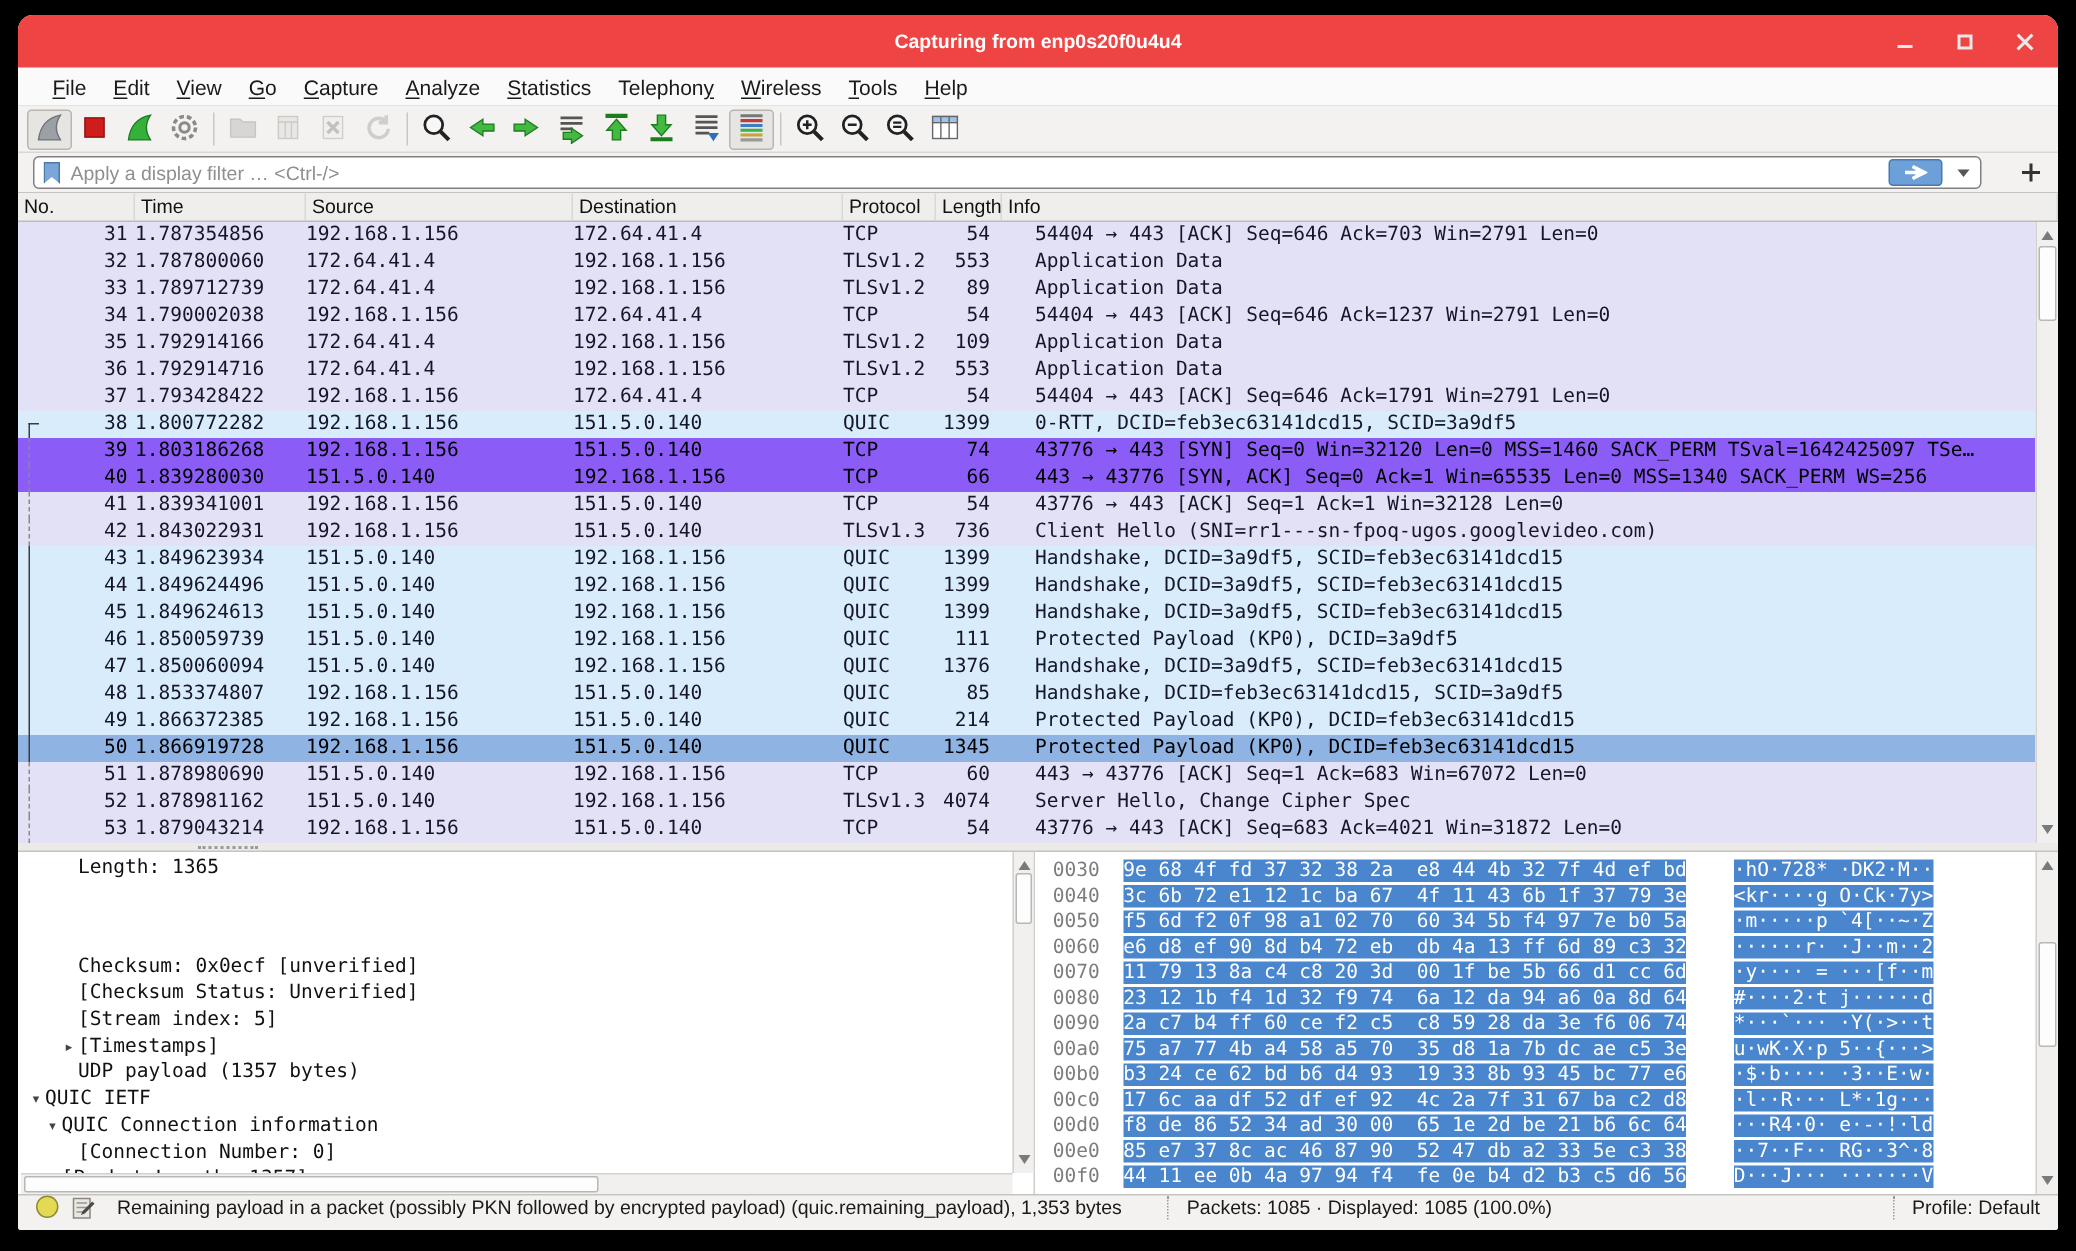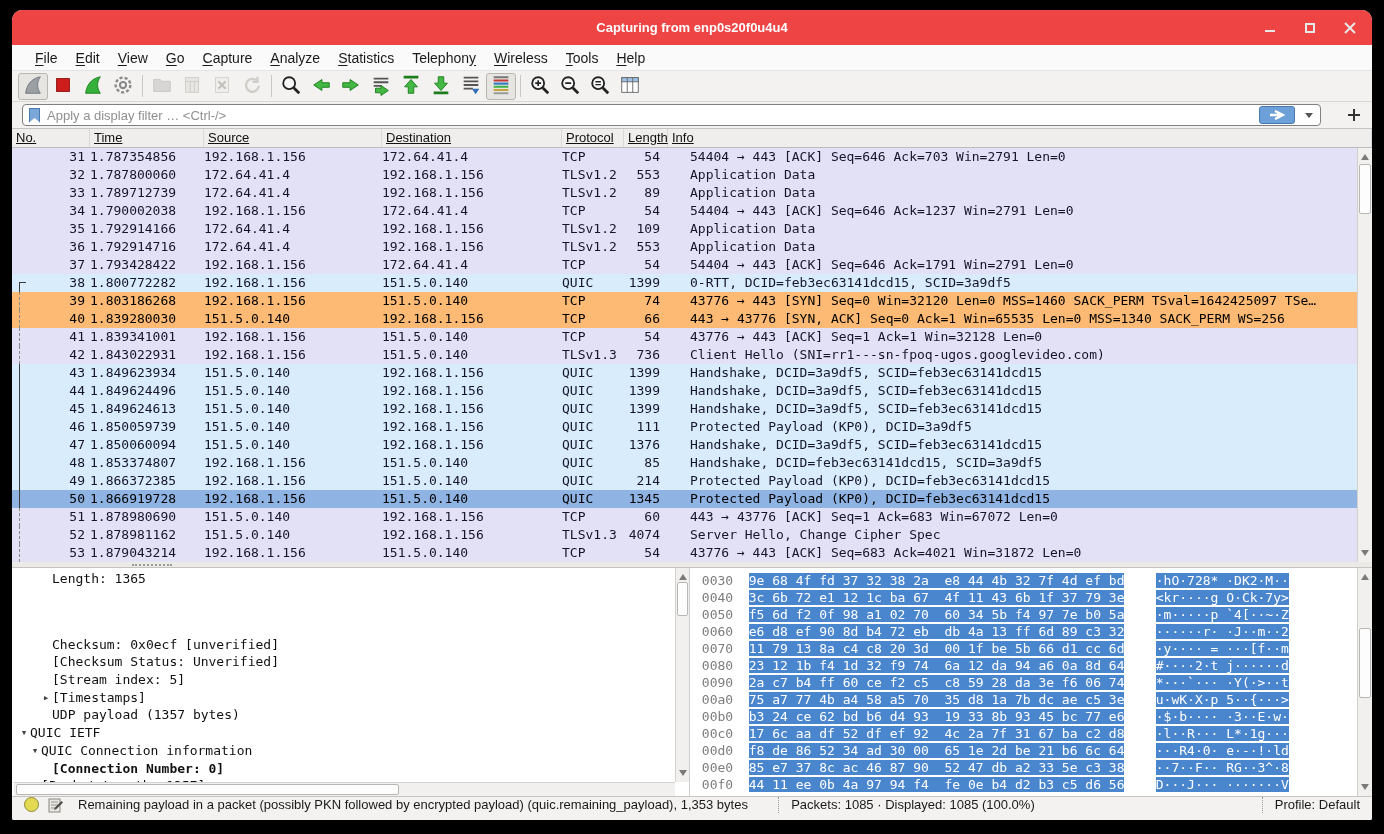--- a/index.html
+++ b/index.html
@@ -53,28 +53,28 @@
            border-top:5px solid #555; margin:0 3px; flex:0 0 auto; }
   .add-btn { width:20px; height:20px; position:relative; flex:0 0 auto; }
   .add-btn::before,.add-btn::after { content:''; position:absolute; background:#333; }
   .add-btn::before { left:4px; right:4px; top:9px; height:2px; }
   .add-btn::after { top:4px; bottom:4px; left:9px; width:2px; }
 
   
   .packet-area { height:433px; position:relative; background:#fff; flex:0 0 auto;
                  font-family:"DejaVu Sans Mono", monospace; font-size:13px; }
   .plist-header { display:flex; height:19px; background:#efeeec; border-bottom:1px solid #bcbcbc;
-                  font-family:"Liberation Sans", sans-serif; font-size:13px; color:#111;text-decoration:underline; }
+                  font-family:"Liberation Sans", sans-serif; font-size:13px; color:#111; }
   .hc { border-right:1px solid #d8d8d8; padding:1px 0 0 4px; flex:0 0 auto; }
   .hc6 { flex:1 1 auto; }
   .plist-rows { position:absolute; top:19px; left:0; right:15px; bottom:0; overflow:hidden; color:#15152c; }
   .prow { display:flex; height:18px; line-height:18px; white-space:pre; overflow:hidden; }
   .c-tcp  { background:#e2e1f6; }
   .c-quic { background:#d9ecfb; }
-  .c-gray { background:#fdba74; color:#000; }
+  .c-gray { background:#8b5cf6; color:#000; }
   .c-sel  { background:#8fb3e3; color:#000; }
   .rc { flex:0 0 auto; overflow:hidden; }
   .rc-mark { width:14px; position:relative; }
   .rc-no   { width:64px; text-align:right; padding-right:5px; }
   .rc-time { width:114px; }
   .rc-src  { width:178px; }
   .rc-dst  { width:180px; }
   .rc-pro  { width:62px; }
   .rc-len  { width:44px; text-align:right; padding-right:8px; }
   .rc-info { flex:1 1 auto; padding-left:22px; }
@@ -347,21 +347,21 @@
     <div class="detail-pane">
       <div class="d-lines" id="detail-lines">
           <div class="d-line" style="padding-left: 26px;"><span class="d-exp"></span><span>Length: 1365</span></div>
           <div class="d-line" style="padding-left: 26px; margin-top: 48px;"><span class="d-exp"></span><span>Checksum: 0x0ecf [unverified]</span></div>
           <div class="d-line" style="padding-left: 26px;"><span class="d-exp"></span><span>[Checksum Status: Unverified]</span></div>
           <div class="d-line" style="padding-left: 26px;"><span class="d-exp"></span><span>[Stream index: 5]</span></div>
           <div class="d-line" style="padding-left: 26px;"><span class="d-exp">▸</span><span>[Timestamps]</span></div>
           <div class="d-line" style="padding-left: 26px;"><span class="d-exp"></span><span>UDP payload (1357 bytes)</span></div>
           <div class="d-line" style="padding-left: 4px;"><span class="d-exp">▾</span><span>QUIC IETF</span></div>
           <div class="d-line" style="padding-left: 15px;"><span class="d-exp">▾</span><span>QUIC Connection information</span></div>
-          <div class="d-line" style="padding-left: 26px; font-weight: bold;"><span class="d-exp"></span><span>[Connection Number: 0]</span></div>
+          <div class="d-line" style="padding-left: 26px;"><span class="d-exp"></span><span>[Connection Number: 0]</span></div>
           <div class="d-line" style="padding-left: 15px;"><span class="d-exp"></span><span>[Packet Length: 1357]</span></div>
           <div class="d-line" style="padding-left: 15px;"><span class="d-exp">▾</span><span>QUIC Short Header DCID=3a9df5</span></div>
           <div class="d-line" style="padding-left: 26px;"><span class="d-exp"></span><span>0... .... = Header Form: Short Header (0)</span></div>
         </div>
       <div class="dv-scroll">
         <span class="sb-arrow sb-up"></span>
         <span class="sb-arrow sb-down"></span>
         <span class="sb-thumb" style="top:14px; height:34px;"></span>
       </div>
       <div class="dh-scroll">

